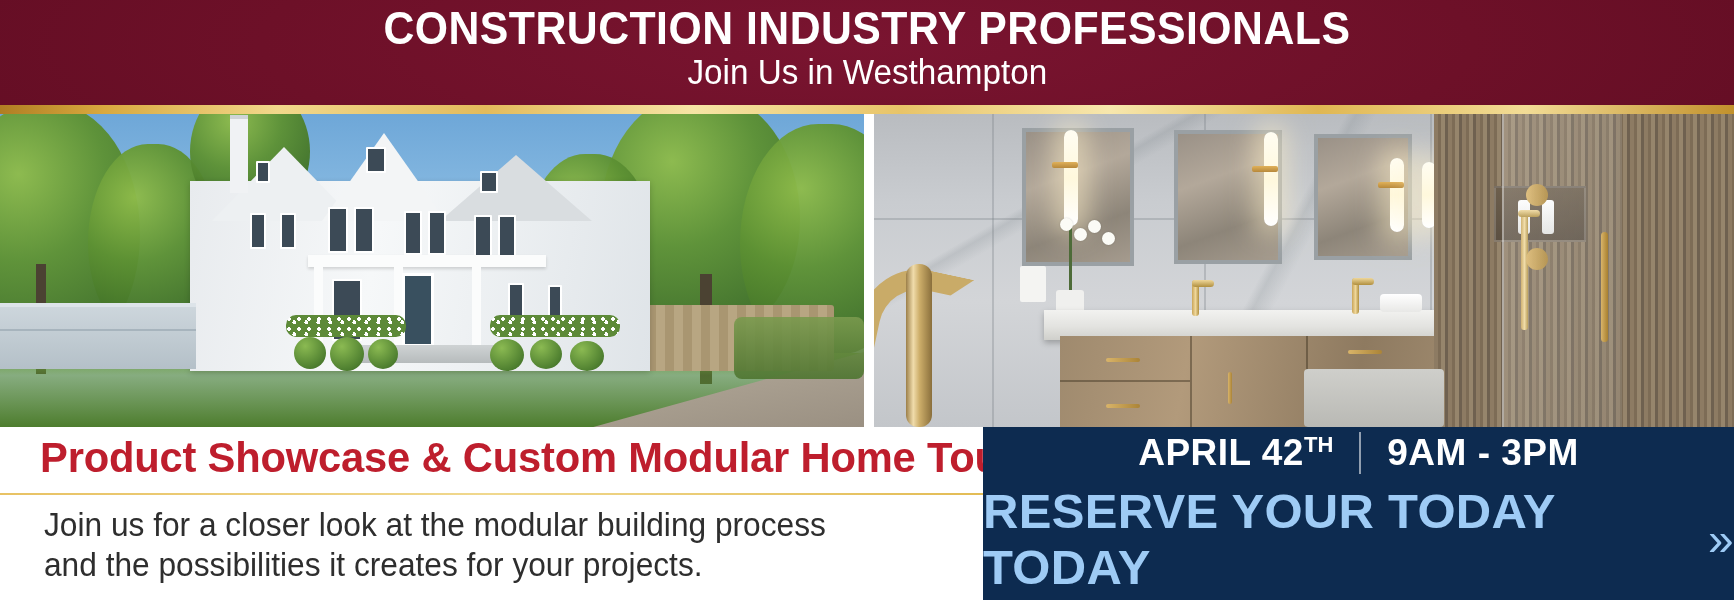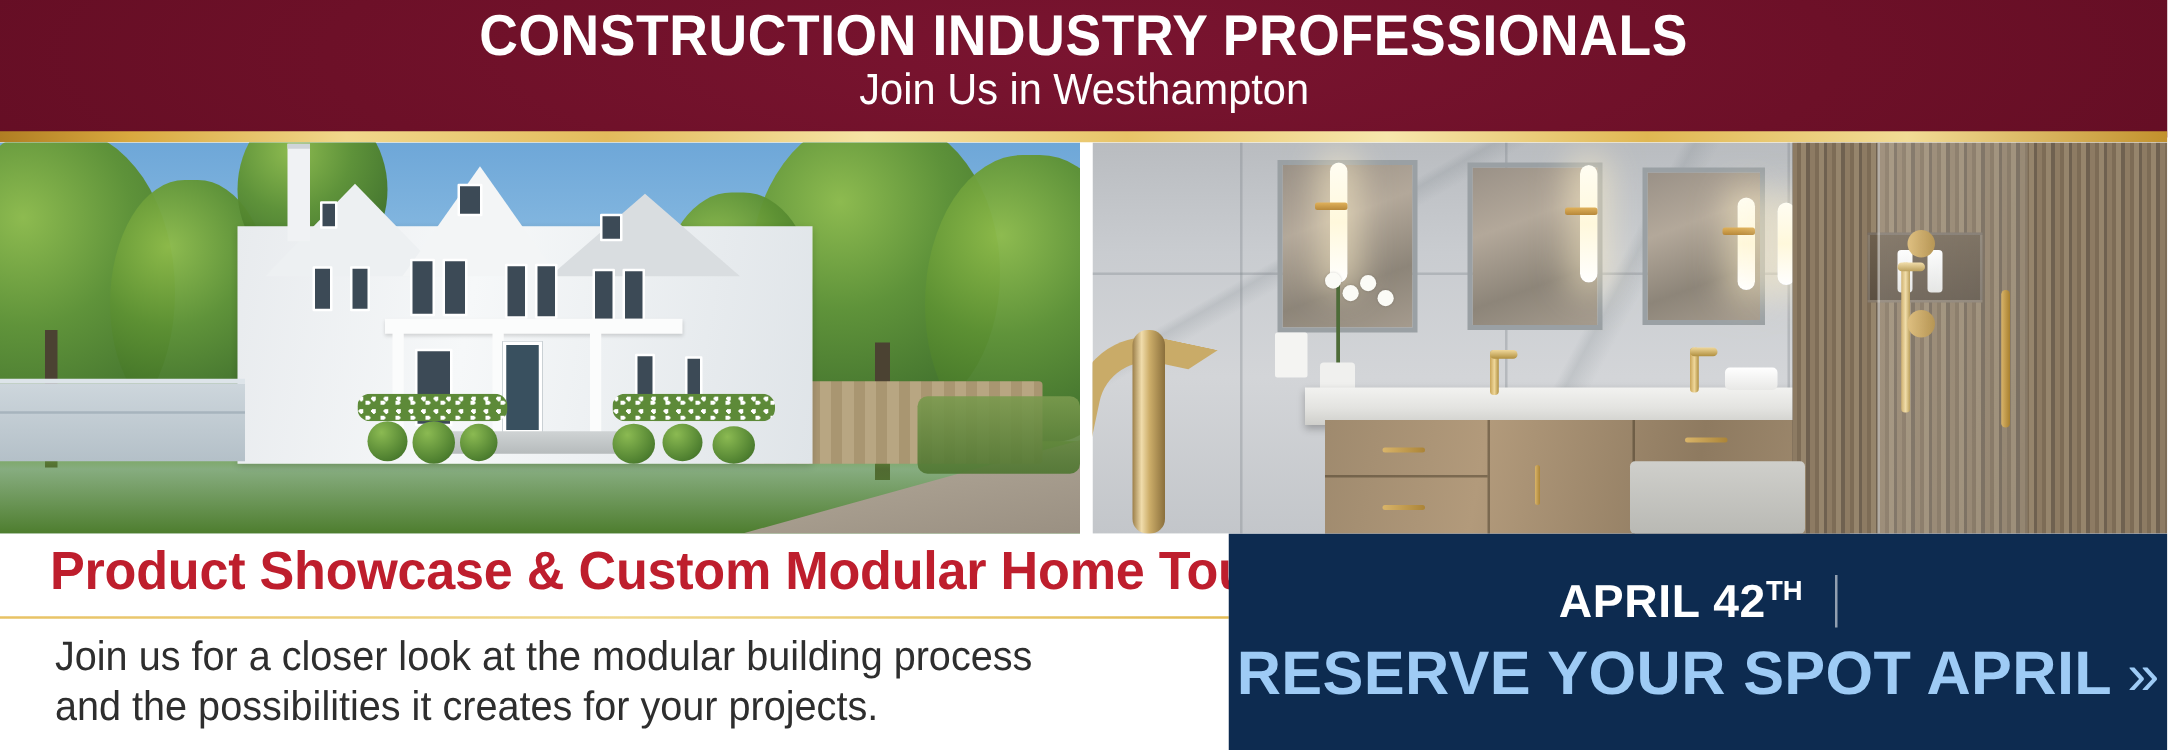--- a/index.html
+++ b/index.html
@@ -453,21 +453,22 @@
 
     <div class="body-copy">
       <div>Join us for a closer look at the modular building process</div>
       <div>and the possibilities it creates for your projects.</div>
     </div>
 
     <div class="cta">
       <div class="cta-row">
         <span class="cta-date"><span>APRIL 42</span><sup>TH</sup></span>
         <span class="cta-sep"></span>
+        <span>9AM - 3PM</span>
       </div>
       <div class="cta-main">
-        <span>RESERVE YOUR SPOT APRIL</span>
+        <span>RESERVE YOUR TODAY TODAY</span>
         <span class="cta-chev">»</span>
       </div>
     </div>
   </div>
 
 </div>
 
 </body></html>

